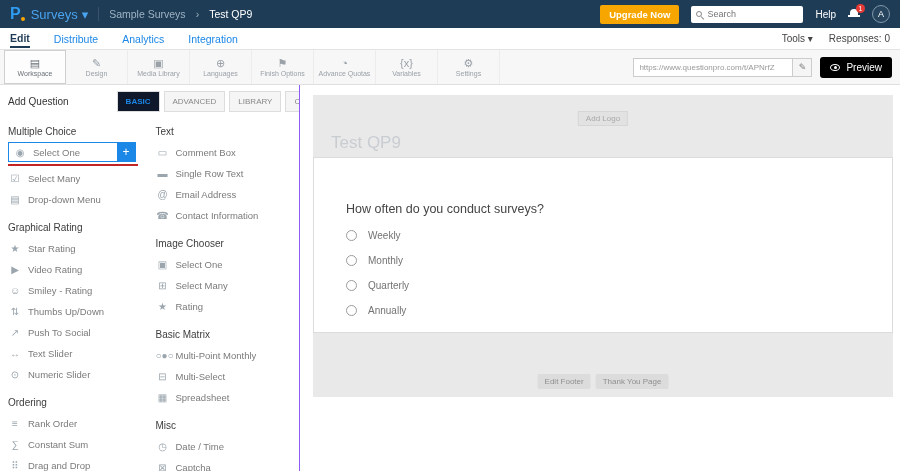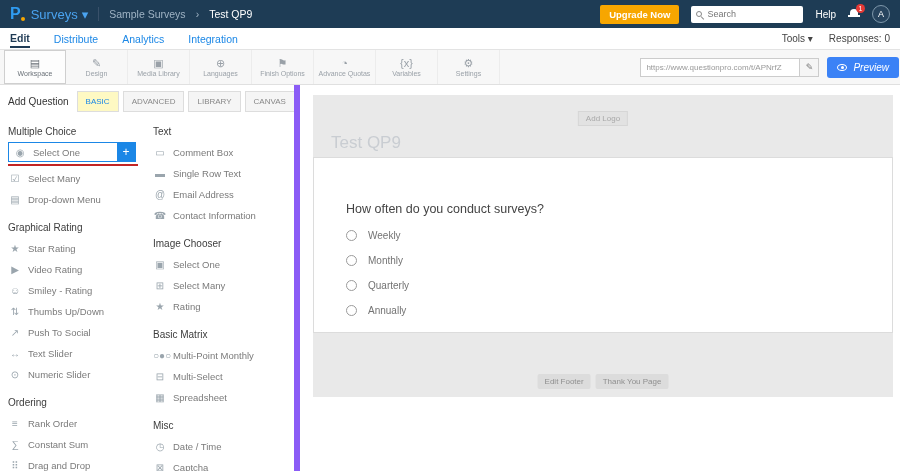--- a/index.html
+++ b/index.html
@@ -50,42 +50,42 @@
 
   
   .toolbar { height:35px; background:#f7f7f7; border-bottom:1px solid #e0e0e0;
     display:flex; align-items:stretch; padding-left:4px; }
   .tool { width:62px; display:flex; flex-direction:column; align-items:center;
     justify-content:center; gap:1px; color:#9aa1a8; cursor:pointer;
     border-right:1px solid #ececec; }
   .tool .ticon { font-size:11px; line-height:11px; }
   .tool .tlabel { font-size:7px; }
   .tool.active { background:#fdfdfd; border:1px solid #cfcfcf; color:#6b7279; }
-  .toolbar-right { margin-left:auto; display:flex; align-items:center; gap:8px; padding-right:1px; }
+  .toolbar-right { margin-left:auto; display:flex; align-items:center; gap:8px; padding-right:8px; }
   .url-box { display:flex; align-items:center; border:1px solid #ccc; background:#fff; height:19px; }
   .url-box input { border:none; outline:none; width:158px; font-size:8px; color:#999;
     padding:0 5px; font-family:"Liberation Sans",sans-serif; }
   .pencil { width:19px; height:100%; border-left:1px solid #ccc; color:#777;
     font-size:9px; display:flex; align-items:center; justify-content:center;
     background:#f5f5f5; cursor:pointer; }
-  .preview-btn { background:#3b82f6; color:#fff; border:none; height:21px; padding:0 10px;
-    border-radius:3px; font-size:10px; display:flex; align-items:center; gap:6px; cursor:pointer;font-style:italic; }
+  .preview-btn { background:#000000; color:#fff; border:none; height:21px; padding:0 10px;
+    border-radius:3px; font-size:10px; display:flex; align-items:center; gap:6px; cursor:pointer; }
   .eye { width:10px; height:7px; border:1px solid #fff; border-radius:50%; position:relative; }
   .eye::after { content:""; position:absolute; left:2.5px; top:1.5px; width:3px; height:3px;
     background:#fff; border-radius:50%; }
 
   
   .content { display:flex; height:386px; }
 
-  .panel { width:300px; background:#fff; border-right:6px solid #8b5cf6; overflow:hidden; }
+  .panel { width:300px; background:#fff; border-right:1px solid #8b5cf6; overflow:hidden; }
   .panel-head { display:flex; align-items:center; gap:4px; padding:6px 6px 0 8px; }
   .panel-title { font-size:10px; color:#333; margin-right:4px; white-space:nowrap; }
   .ptab { font-size:8px; padding:5px 8px; border:1px solid #ddd; background:#f5f5f5;
     color:#888; cursor:pointer; white-space:nowrap; }
-  .ptab.active { background:#fef9c3; color:#1b87e6; font-weight:normal; }
+  .ptab.active { background:#0f172a; color:#1b87e6; font-weight:bold;margin-left:40px; }
   .panel-close { margin-left:auto; color:#666; font-size:11px; cursor:pointer; padding:0 3px; }
   .panel-cols { display:flex; gap:12px; padding:2px 8px 0 8px; }
   .pcol { width:138px; }
   .sec-heading { font-size:10px; color:#3c3c3c; margin:12px 0 5px; }
   .qitem { display:flex; align-items:center; gap:6px; height:21px; font-size:9.5px;
     color:#7a7a7a; cursor:pointer; }
   .qicon { width:14px; text-align:center; color:#9aa5ad; font-size:10px; flex:none; }
   .qitem.selected { border:1px solid #1b87e6; height:20px; padding-left:4px; width:128px; }
   .plus { margin-left:auto; width:18px; height:18px; background:#1b87e6; color:#fff;
     font-size:12px; display:flex; align-items:center; justify-content:center; cursor:pointer; }

